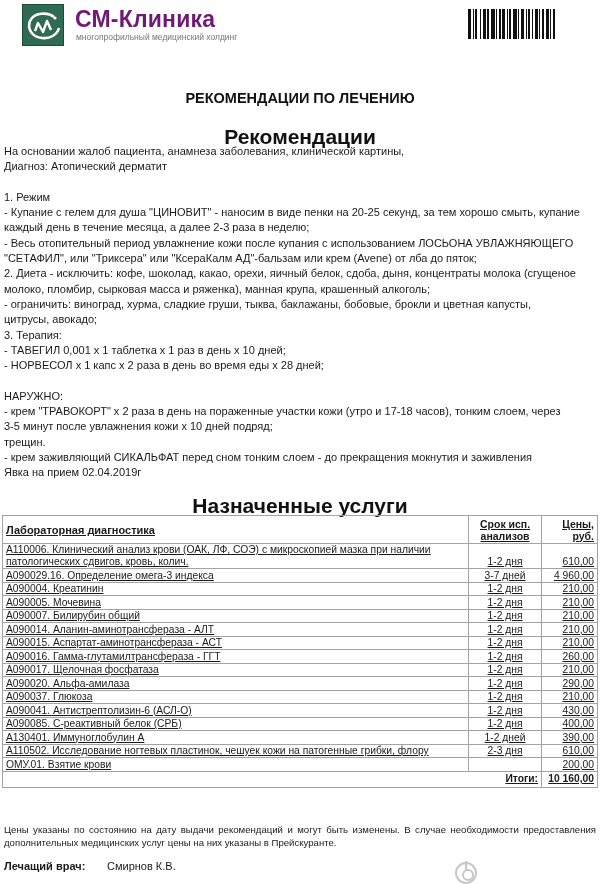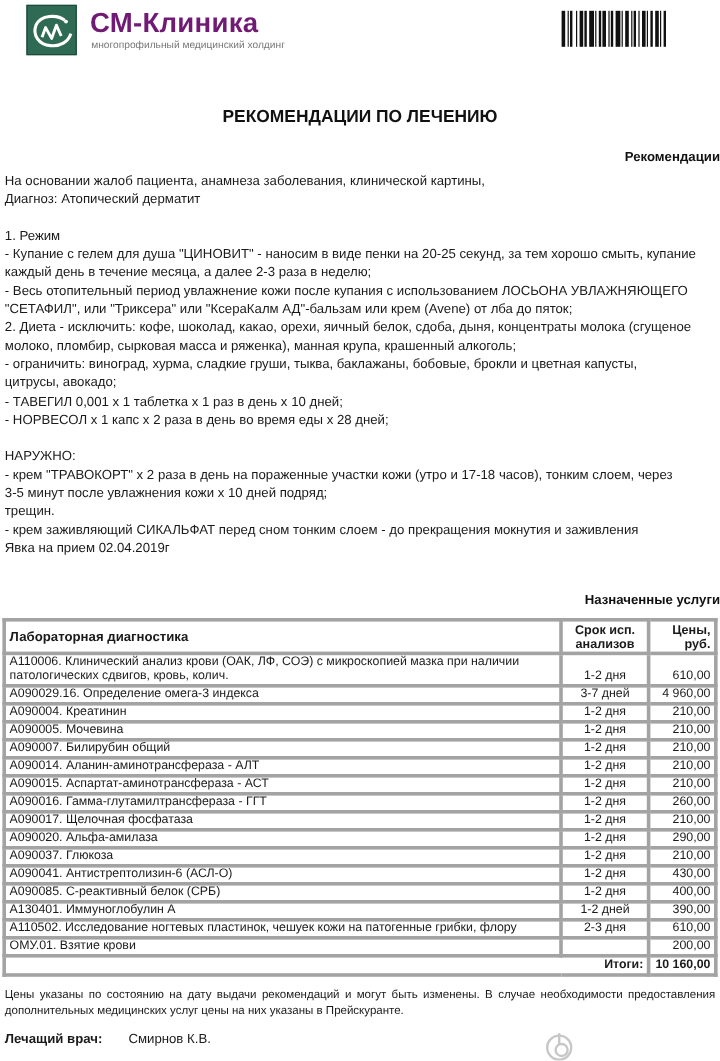--- a/index.html
+++ b/index.html
@@ -8,29 +8,29 @@
 
   .logo-box { position: absolute; left: 22px; top: 4px; width: 42px; height: 42px; background: #2f6a55; border: 1px solid #1d4a3a; }
   .logo-box svg { position: absolute; left: 3px; top: 6px; }
   .logo-name { position: absolute; left: 75px; top: 6px; font-size: 23px; font-weight: bold; color: #701a75; letter-spacing: 0.2px; }
   .logo-sub { position: absolute; left: 76px; top: 32px; font-size: 8.5px; color: #777; }
 
   .barcode { position: absolute; left: 468px; top: 9px; width: 94px; height: 30px; display: flex; align-items: stretch; }
   .barcode span { display: block; height: 100%; background: #111; }
 
   .doc-title { position: absolute; left: 0; width: 600px; top: 66px; text-align: center; font-size: 14.5px; font-weight: bold; color: #111; margin-top: 24px; }
-  .section-title { position: absolute; left: 0; width: 600px; text-align: right; font-size: 11px; font-weight: bold; color: #111; }
+  .section-title { position: absolute; left: 0; width: 600px; text-align: center; font-size: 21px; font-weight: bold; color: #111; }
   .rec-title { top: 125px; }
   .svc-title { top: 494px; }
 
   .body-text { position: absolute; left: 4px; width: 592px; font-size: 11px; line-height: 15.3px; color: #1a1a1a; }
   .line { white-space: nowrap; }
 
   .svc-table { position: absolute; left: 2px; top: 515px; width: 596px; border-collapse: collapse; font-size: 10.3px; }
-  .svc-table td, .svc-table th { border: 3px solid #a3a3a3; padding: 0 3px; vertical-align: bottom; }
+  .svc-table td, .svc-table th { border: 1px solid #a3a3a3; padding: 0 3px; vertical-align: bottom; text-decoration: underline; }
   .svc-table th { font-weight: bold; font-size: 10.5px; height: 28px; }
   .svc-table th.c1 { text-align: left; vertical-align: middle; font-size: 11px; }
   .svc-table th.c2, .svc-table th.c3 { text-align: center; line-height: 12px; vertical-align: middle; }
   .svc-table th.c3 { text-align: right; }
   .svc-table td { height: 13.5px; line-height: 12px; }
   .svc-table td.c2 { text-align: center; }
   .svc-table td.c3 { text-align: right; }
   .svc-table tr.tall td { height: 24px; }
   .svc-table tr.total td { font-weight: bold; height: 16px; vertical-align: middle; }
   .c1 { width: 467px; }
@@ -96,20 +96,21 @@
   <div class="line" style="height:15.3px"></div>
   <div class="line">1. Режим</div>
   <div class="line">- Купание с гелем для душа "ЦИНОВИТ" - наносим в виде пенки на 20-25 секунд, за тем хорошо смыть, купание</div>
   <div class="line">каждый день в течение месяца, а далее 2-3 раза в неделю;</div>
   <div class="line">- Весь отопительный период увлажнение кожи после купания с использованием ЛОСЬОНА УВЛАЖНЯЮЩЕГО</div>
   <div class="line">"СЕТАФИЛ", или "Триксера"  или "КсераКалм АД"-бальзам или крем (Avene)   от лба до пяток;</div>
   <div class="line">2. Диета - исключить: кофе, шоколад, какао, орехи, яичный белок, сдоба, дыня, концентраты молока (сгущеное</div>
   <div class="line">молоко, пломбир, сырковая масса и ряженка), манная крупа, крашенный алкоголь;</div>
   <div class="line">- ограничить: виноград, хурма, сладкие груши, тыква, баклажаны, бобовые,  брокли и цветная капусты,</div>
   <div class="line">цитрусы, авокадо;</div>
+  <div class="line">3. Терапия:</div>
   <div class="line">- ТАВЕГИЛ 0,001 х 1  таблетка х 1 раз в день х 10 дней;</div>
   <div class="line">- НОРВЕСОЛ х 1 капс х 2 раза в день во время еды х 28 дней;</div>
   <div class="line" style="height:15.3px"></div>
   <div class="line">НАРУЖНО:</div>
   <div class="line"> - крем "ТРАВОКОРТ" х 2 раза в день на пораженные участки кожи (утро и 17-18 часов), тонким слоем, через</div>
   <div class="line">3-5 минут после увлажнения кожи х 10 дней подряд;</div>
   <div class="line">трещин.</div>
   <div class="line">- крем заживляющий СИКАЛЬФАТ перед сном тонким слоем -  до прекращения мокнутия и заживления</div>
   <div class="line">Явка на прием 02.04.2019г</div>
 </div>

